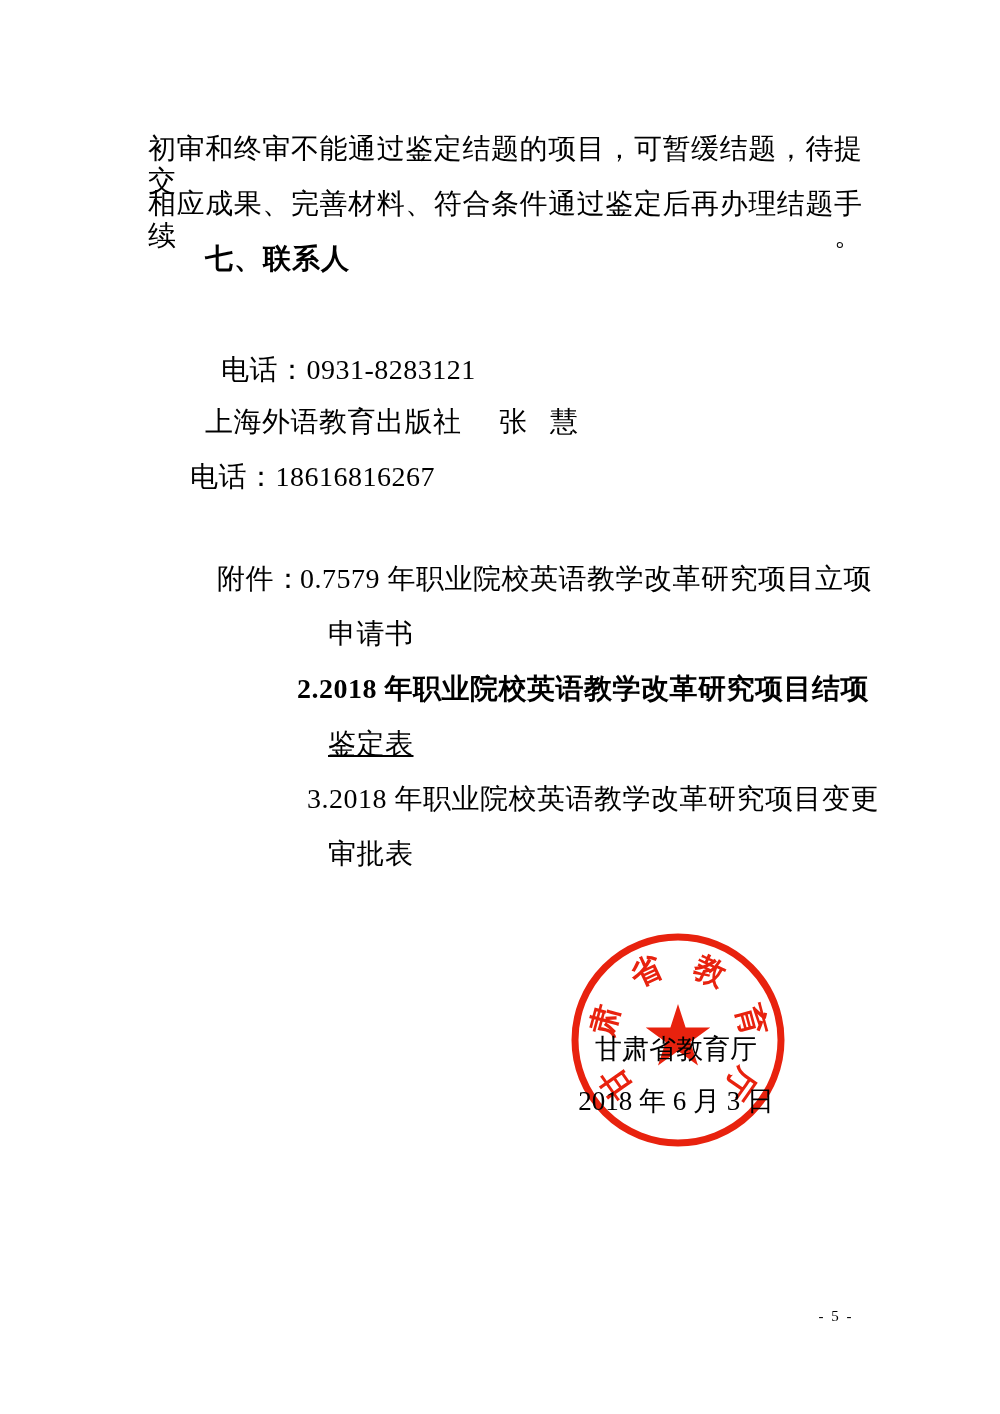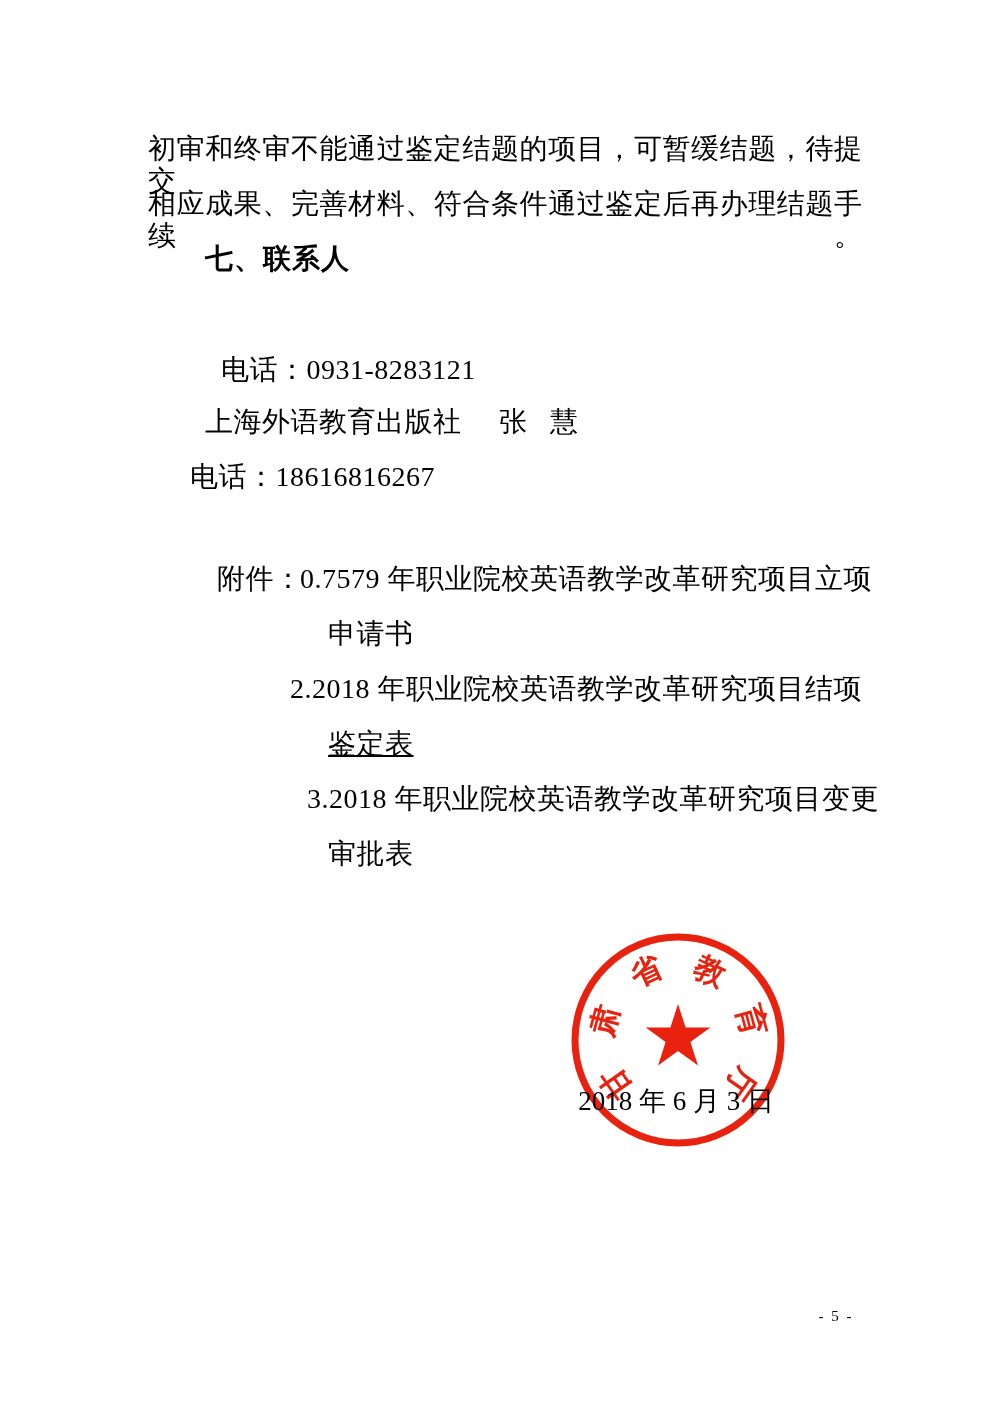--- a/index.html
+++ b/index.html
@@ -80,34 +80,35 @@
 
   <div class="t" style="left:205px; top:354px;margin-left:16px;">电话：0931-8283121</div>
   <div class="t" style="left:205px; top:406px;">上海外语教育出版社     张   慧</div>
   <div class="t" style="left:190px; top:461px;">电话：18616816267</div>
 
   <div class="t" style="left:217px; top:563px;">附件：</div>
 
   <div class="t" style="left:300px; top:563px;">0.7579 年职业院校英语教学改革研究项目立项</div>
   <div class="t" style="left:328px; top:618px;">申请书</div>
 
-  <div class="t" style="left:290px; top:673px;">2.2018 年职业院校英语教学改革研究项目结项</div>
+  <div class="t" style="left:297px; top:673px;font-weight:bold;">2.2018 年职业院校英语教学改革研究项目结项</div>
   <div class="t" style="left:328px; top:728px;text-decoration:underline;">鉴定表</div>
 
   <div class="t" style="left:297px; top:783px;margin-left:10px;">3.2018 年职业院校英语教学改革研究项目变更</div>
   <div class="t" style="left:328px; top:838px;">审批表</div>
 
   <svg class="seal-svg" viewBox="0 0 220 220">
     <circle class="seal-ring" cx="110" cy="110" r="103"></circle>
     <polygon class="seal-star" points="110,74 117.6,97.5 142.3,97.5 122.4,112 130,135.5 110,121 90,135.5 97.6,112 77.7,97.5 102.4,97.5"></polygon>
     <text class="seal-char" transform="translate(47.7,153.6) rotate(-125)">甘</text>
     <text class="seal-char" transform="translate(36.6,90.3) rotate(-75)">肃</text>
     <text class="seal-char" transform="translate(77.9,41.1) rotate(-25)">省</text>
     <text class="seal-char" transform="translate(142.1,41.1) rotate(25)">教</text>
     <text class="seal-char" transform="translate(183.4,90.3) rotate(75)">育</text>
     <text class="seal-char" transform="translate(172.3,153.6) rotate(125)">厅</text>
   </svg>
 
+  <div class="sign-line" style="top:1034px;">甘肃省教育厅</div>
   <div class="sign-line" style="top:1086px;">2018 年 6 月 3 日</div>
 
   <div class="page-number">- 5 -</div>
 
 </div>
 
 </body></html>

